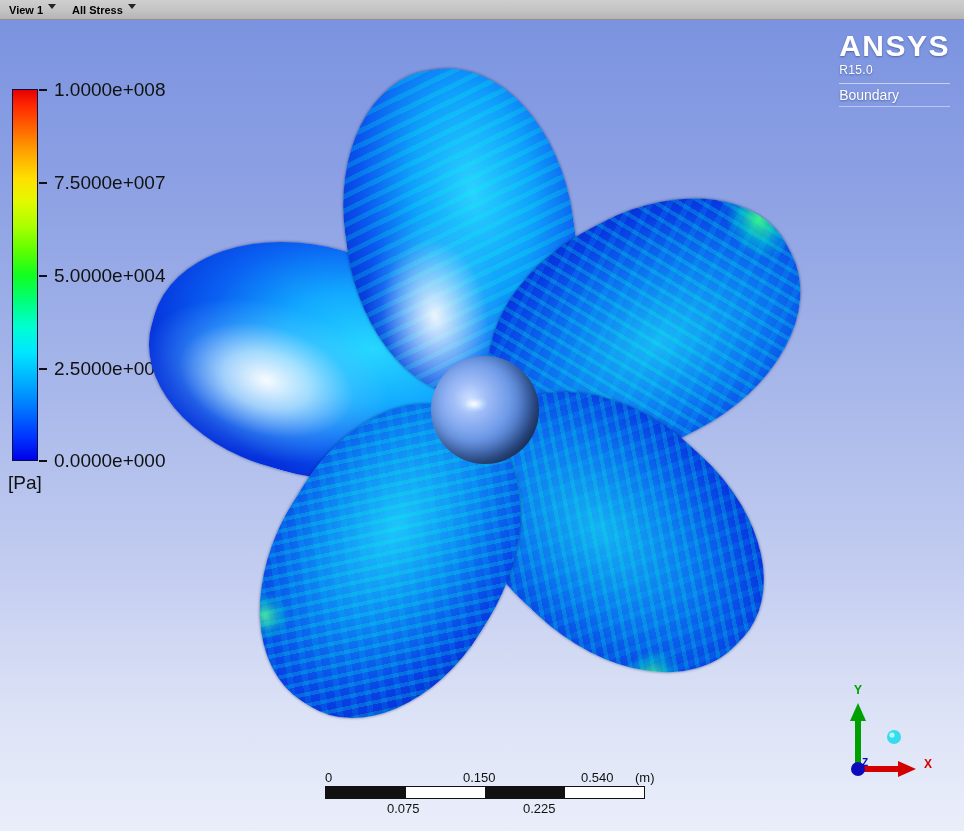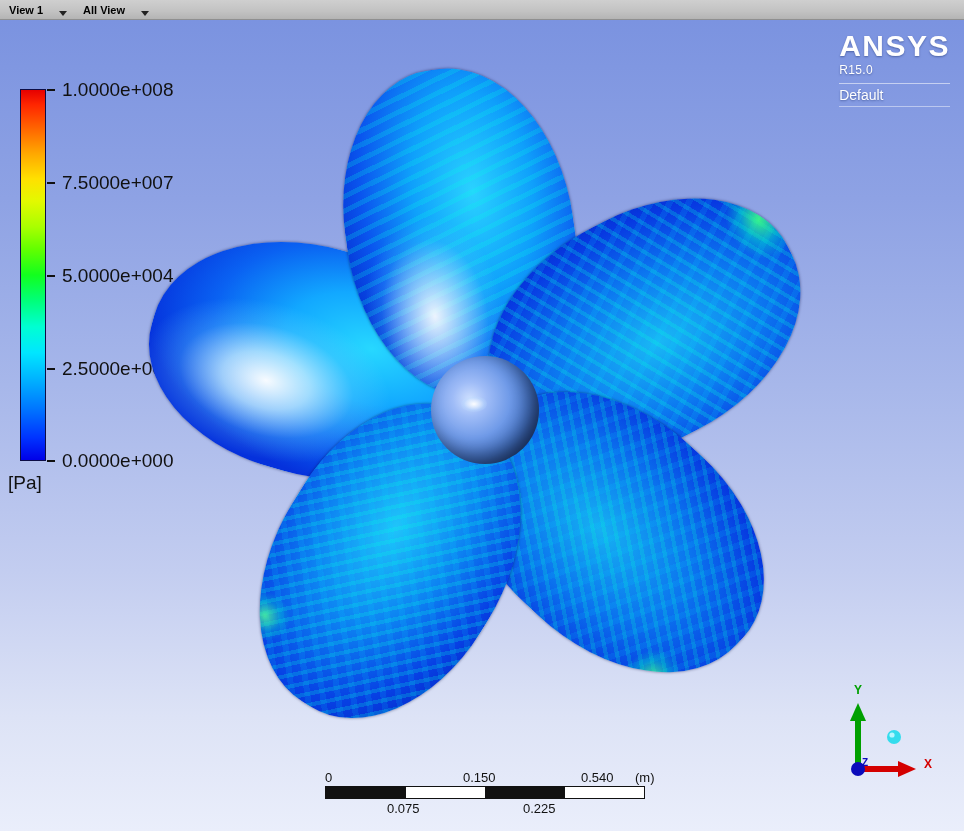--- a/index.html
+++ b/index.html
@@ -10,35 +10,35 @@
   }
 
   
   #toolbar{
     position:absolute; left:0; top:0; width:964px; height:20px;
     background:linear-gradient(#cfcfcf 0%, #c2c2c2 60%, #b4b4b4 100%);
     border-bottom:1px solid #8f8f8f;
     display:flex; align-items:center; gap:10px; padding-left:6px;
     font-size:11px; font-weight:bold; color:#000;
   }
-  .tb-item{ display:flex; align-items:flex-end; gap:16px; cursor:default; padding:1px 3px; }
+  .tb-item{ display:flex; align-items:flex-start; gap:5px; cursor:default; padding:1px 3px; }
   .caret{ width:0;height:0;border-left:4px solid transparent;border-right:4px solid transparent;border-top:5px solid #222; }
 
   
   #viewport{
     position:absolute; left:0; top:20px; width:964px; height:811px;
     background:linear-gradient(to bottom, #7b93e0 0%, #8ea2e4 22%, #a7b7ea 45%, #c3cdf0 68%, #dde3f6 86%, #eaeefb 100%);
     overflow:hidden;
   }
 
   
   #legend{ position:absolute; left:8px; top:20px; width:200px; color:#000; }
   #legend .title{ font-size:17px; letter-spacing:.1px; line-height:20px; }
   #legend .subtitle{ font-size:15px; line-height:18px; }
-  #colorbar-wrap{ position:absolute; left:20px; top:69px; width:26px; height:372px; }
+  #colorbar-wrap{ position:absolute; left:12px; top:69px; width:26px; height:372px; }
   #colorbar{
     width:26px; height:372px; border:1px solid #0d0d45;
     background:linear-gradient(to top,
       #0000e8 0%,  #0033ff 6%,  #0077ff 14%, #00b4ff 22%,
       #00e6ff 29%, #00ffd2 36%, #00ff7a 43%, #12ff1e 50%,
       #63ff00 57%, #a9ff00 63%, #e3f900 70%, #ffe000 76%,
       #ffa600 83%, #ff6100 90%, #ff2600 96%, #e60000 100%);
   }
   .cb-tick{ position:absolute; left:27px; width:8px; height:2px; background:#111; }
   .cb-lab{ position:absolute; left:42px; font-size:19px; line-height:19px; color:#111; white-space:nowrap; }
@@ -85,21 +85,21 @@
 </style>
 </head>
 <body>
 
 <div id="toolbar">
   <div class="tb-item">
     <span>View 1</span>
     <span class="caret"></span>
   </div>
   <div class="tb-item">
-    <span>All View</span>
+    <span>All Stress</span>
     <span class="caret"></span>
   </div>
 </div>
 
 <div id="viewport">
 
   <div id="legend">
   </div>
 
   <div id="colorbar-wrap">
@@ -114,21 +114,21 @@
     <div class="cb-lab" style="top:84px">7.5000e+007</div>
     <div class="cb-lab" style="top:177px">5.0000e+004</div>
     <div class="cb-lab" style="top:270px">2.5000e+007</div>
     <div class="cb-lab" style="top:362px">0.0000e+000</div>
   </div>
   <div id="units">[Pa]</div>
 
   <div id="logo">
     <div class="a-name">ANSYS</div>
     <div class="a-rev">R15.0</div>
-    <div class="a-acad">Default</div>
+    <div class="a-acad">Boundary</div>
   </div>
 
   <div id="prop">
 
     <div class="blade" style="transform:rotate(196deg)">
       <div class="blade-in" style="background:
            radial-gradient(ellipse 52% 46% at 62% 36%, rgba(255,255,255,.97) 0%, rgba(210,245,255,.75) 26%, rgba(120,225,255,.25) 52%, rgba(0,160,255,0) 74%),
            radial-gradient(ellipse 70% 62% at 34% 62%, #27d8ff 0%, #12a8ff 38%, #0a62f2 70%, #0531dc 100%),
            linear-gradient(118deg, #0a3ce0 0%, #0f82ff 30%, #36d6ff 58%, #0e7cf5 80%, #0b33d4 100%);"></div>
     </div>

